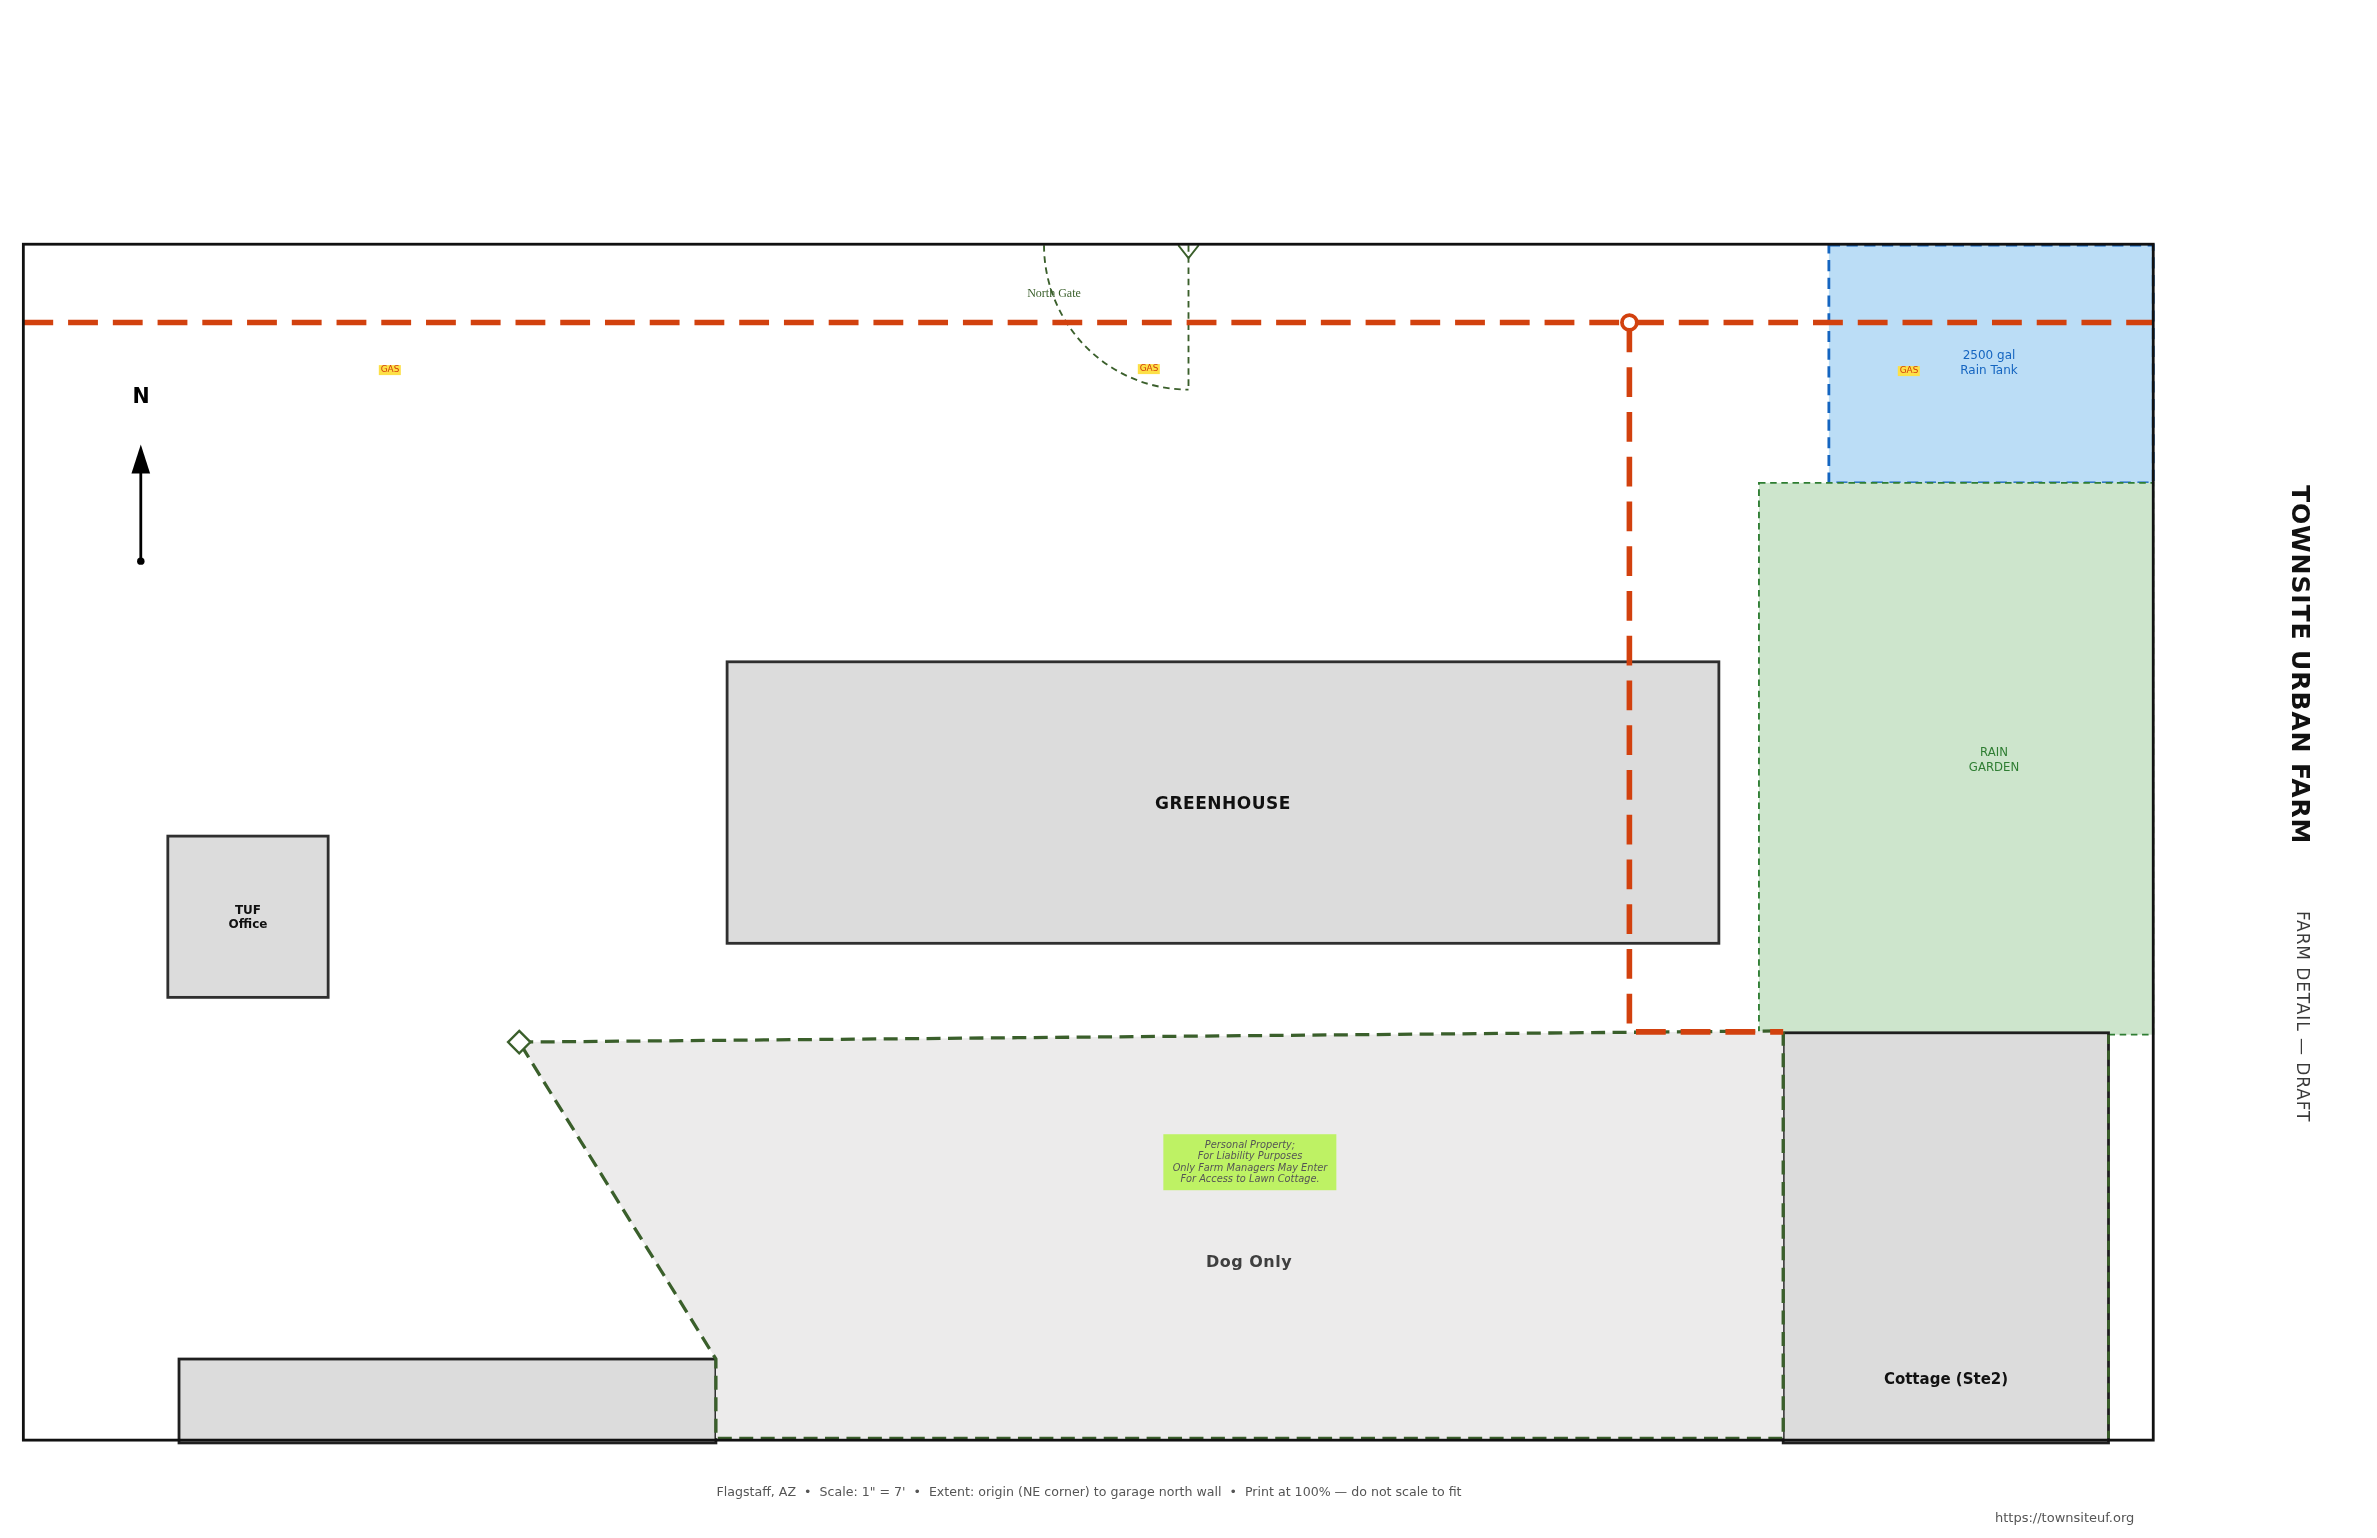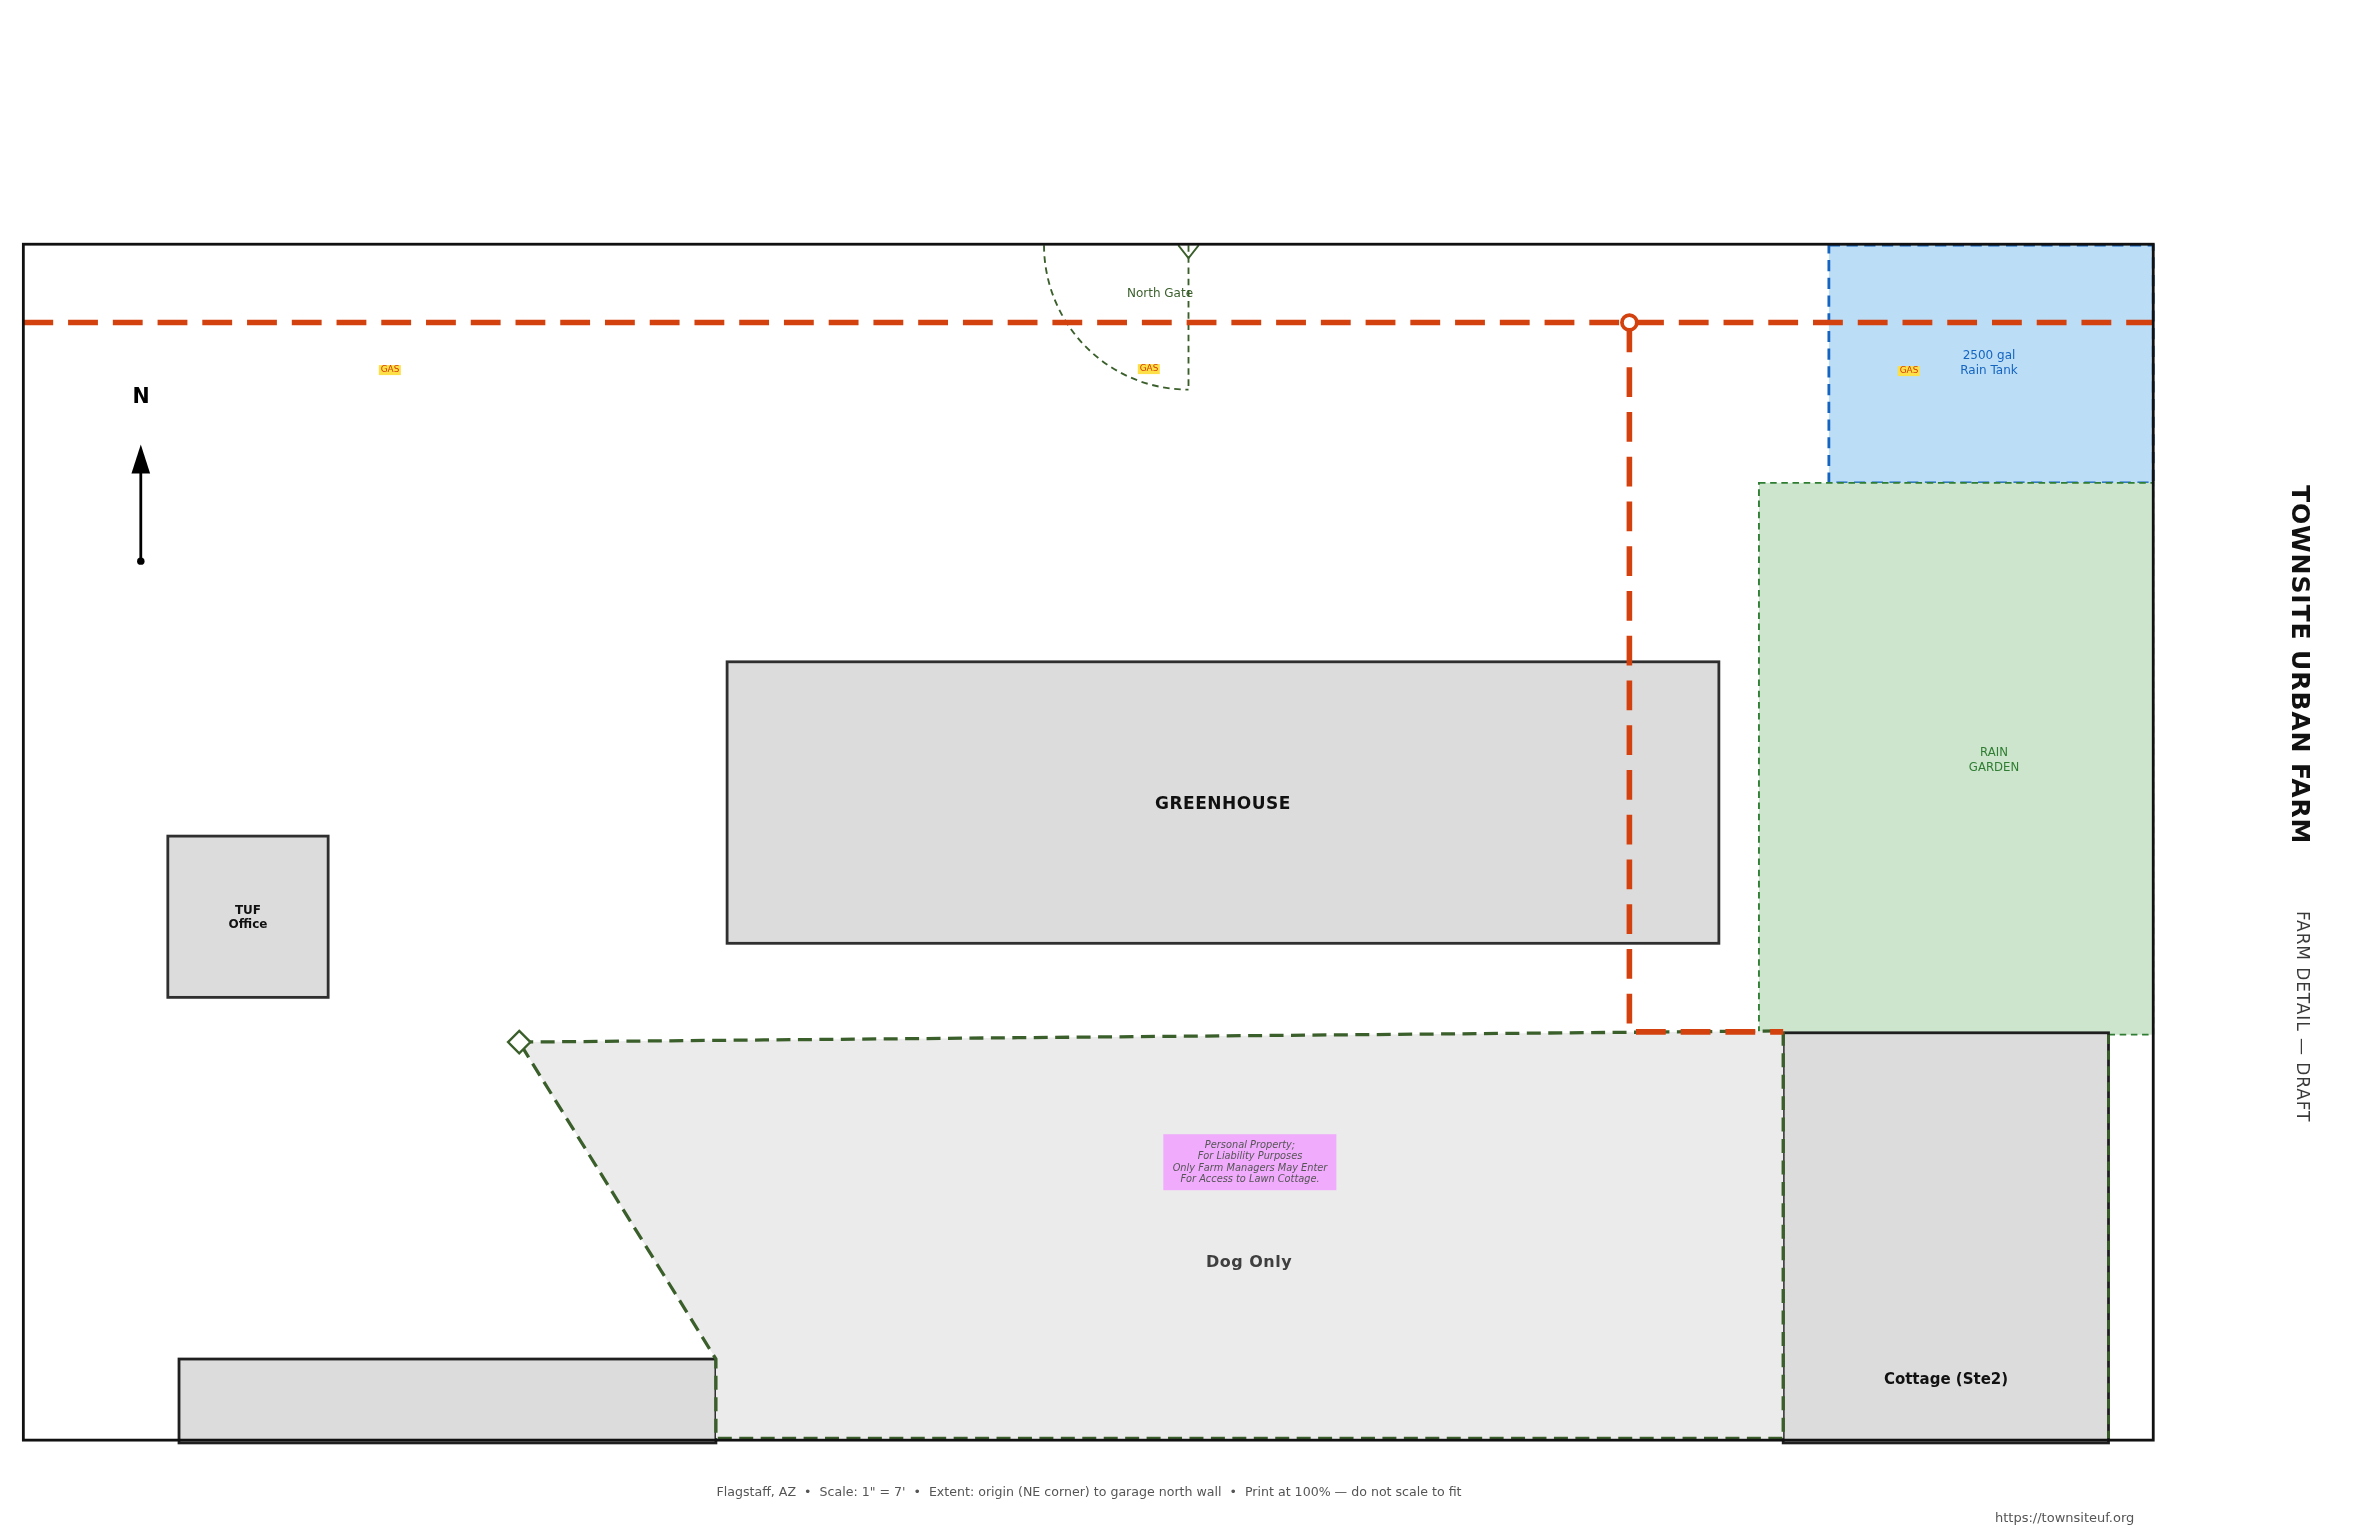--- a/index.html
+++ b/index.html
@@ -16,21 +16,21 @@
   .gate-lbl{font-size:12px;color:#3A5F2B;}
   .gas-lbl{font-size:8.9px;color:#D2410E;background:#fde047;padding:0 1.9px;line-height:1.1;}
   .tank-lbl{font-size:12px;color:#1565C0;line-height:1.25;}
   .garden-lbl{font-size:11.7px;color:#2E7D32;line-height:1.3;}
   .greenhouse-lbl{font-size:17px;font-weight:bold;color:#111;letter-spacing:0.5px;}
   .office-lbl{font-size:12px;font-weight:bold;color:#111;line-height:1.2;}
   .dogyard-lbl{font-size:16px;font-weight:bold;color:#3F3F3F;letter-spacing:0.5px;}
   .cottage-lbl{font-size:15px;font-weight:bold;color:#111;}
   .note-box{
     position:absolute;transform:translate(-50%,-50%);
-    background:#f0abfc;color:#555;font-style:italic;
+    background:#bef264;color:#555;font-style:italic;
     font-size:9.8px;line-height:1.18;text-align:center;
     padding:4.7px 9.3px;white-space:nowrap;
   }
   .caption{position:absolute;transform:translate(-50%,0);font-size:12.6px;color:#555;white-space:pre;}
   .website{position:absolute;font-size:13px;color:#555;}
   .vtitle{
     position:absolute;writing-mode:vertical-rl;
     font-weight:bold;font-size:25px;color:#111;letter-spacing:0.9px;white-space:nowrap;
   }
   .vsub{
@@ -73,21 +73,21 @@
 
     <line x1="151" y1="601" x2="151" y2="500" stroke="#000" stroke-width="3"></line>
     <polygon points="151,477 141,508 161,508" fill="#000"></polygon>
     <circle cx="151" cy="602" r="4" fill="#000"></circle>
 
     <rect x="25" y="262" width="2285" height="1283" fill="none" stroke="#111" stroke-width="3"></rect>
   </svg>
 
   <div class="lbl north-n" style="left:141px;top:396px;">N</div>
 
-  <div class="lbl gate-lbl" style="left:1160px;top:293px;">North Gate</div>
+  <div class="lbl gate-lbl" style="left:1054px;top:293px;font-family:Liberation Serif, serif;">North Gate</div>
 
   <div class="lbl gas-lbl" style="left:390px;top:370px;">GAS</div>
   <div class="lbl gas-lbl" style="left:1149px;top:369px;">GAS</div>
   <div class="lbl gas-lbl" style="left:1909px;top:371px;">GAS</div>
 
   <div class="lbl tank-lbl" style="left:1989px;top:363px;">
     <div>2500 gal</div>
     <div>Rain Tank</div>
   </div>
 

